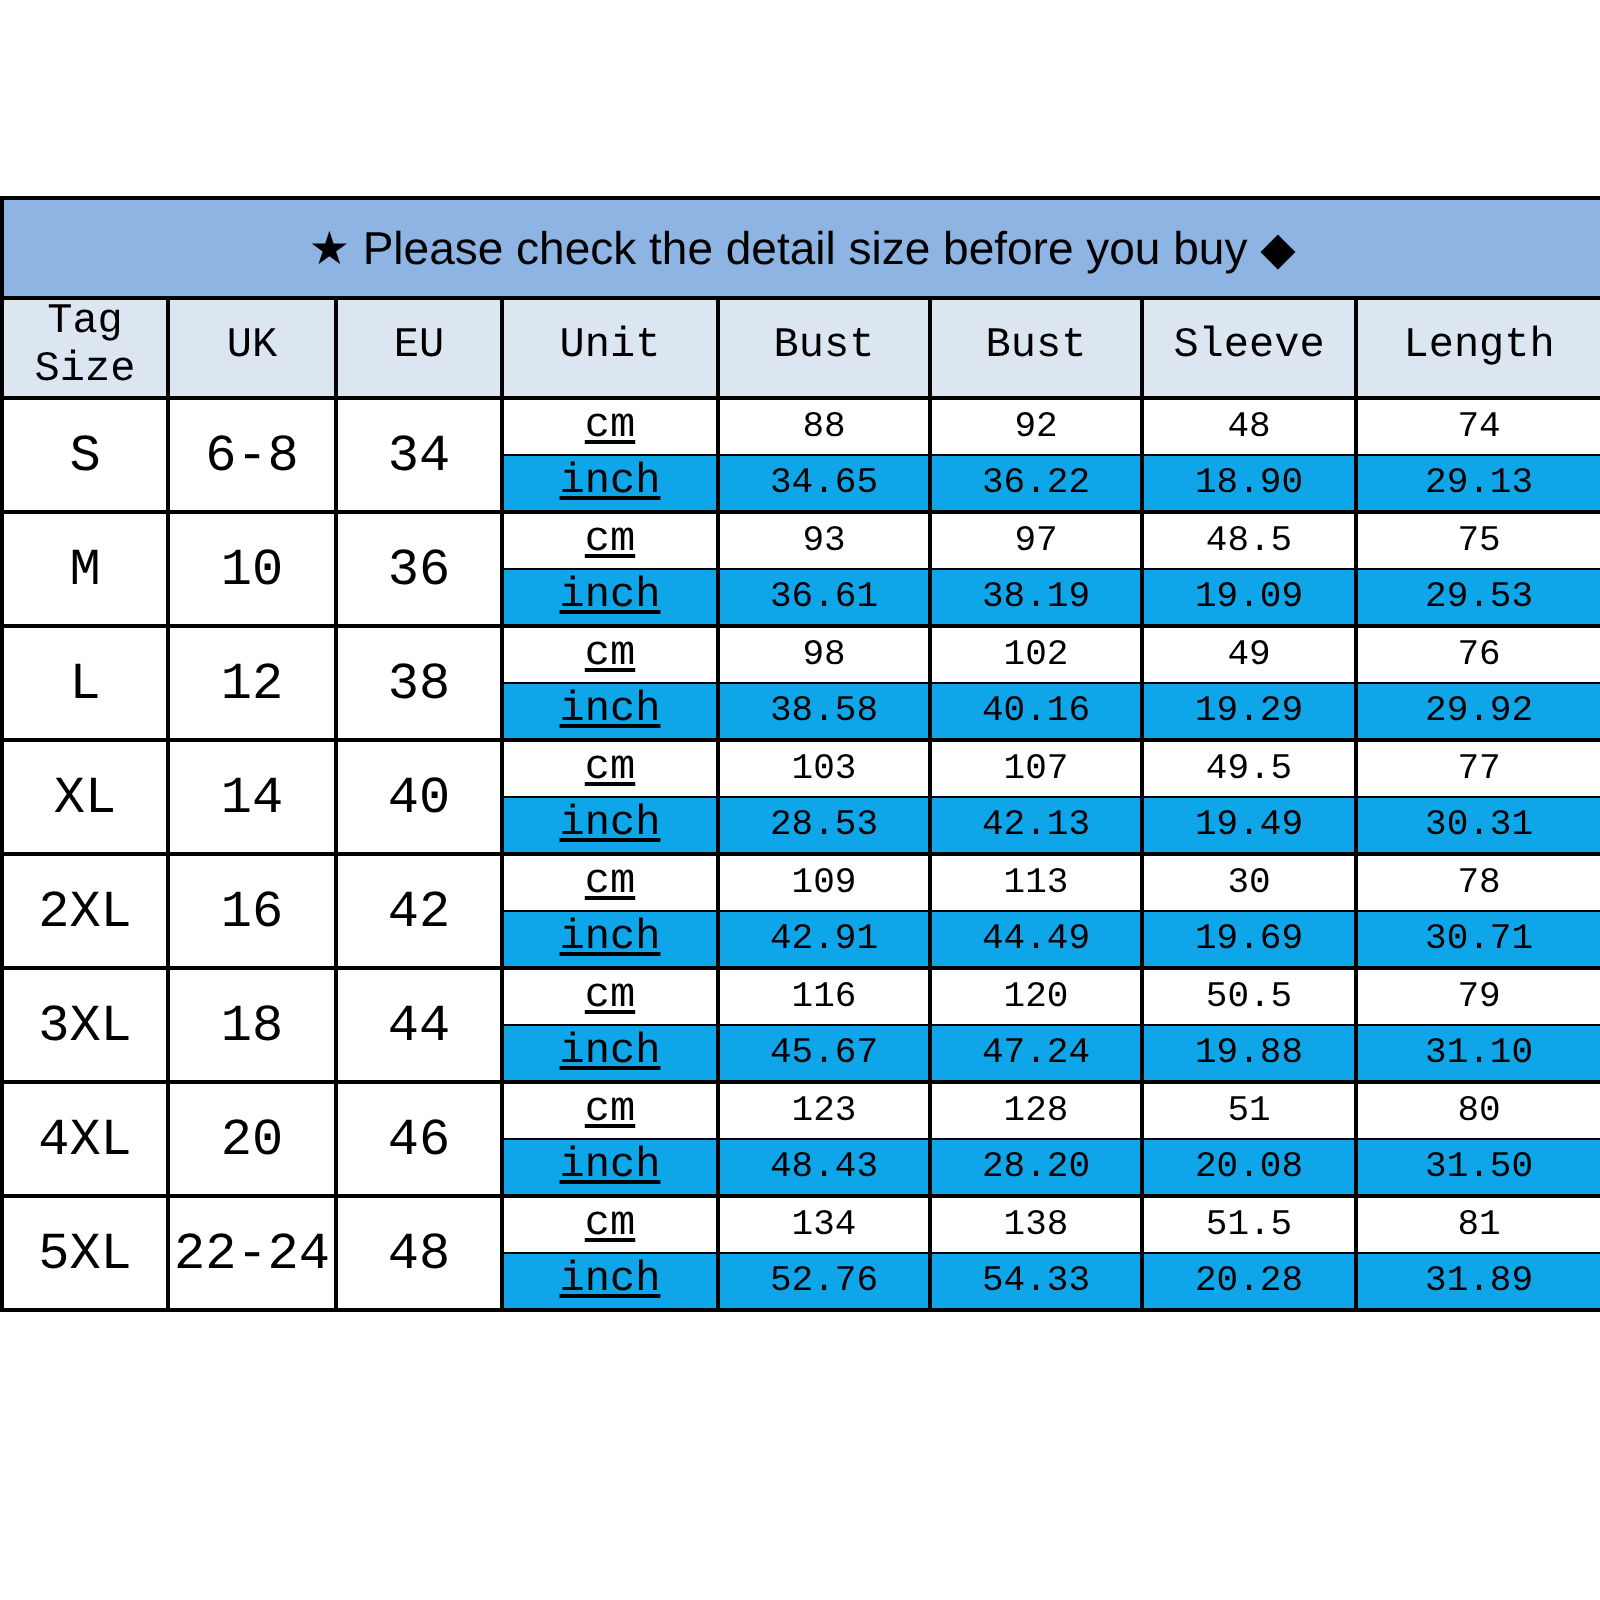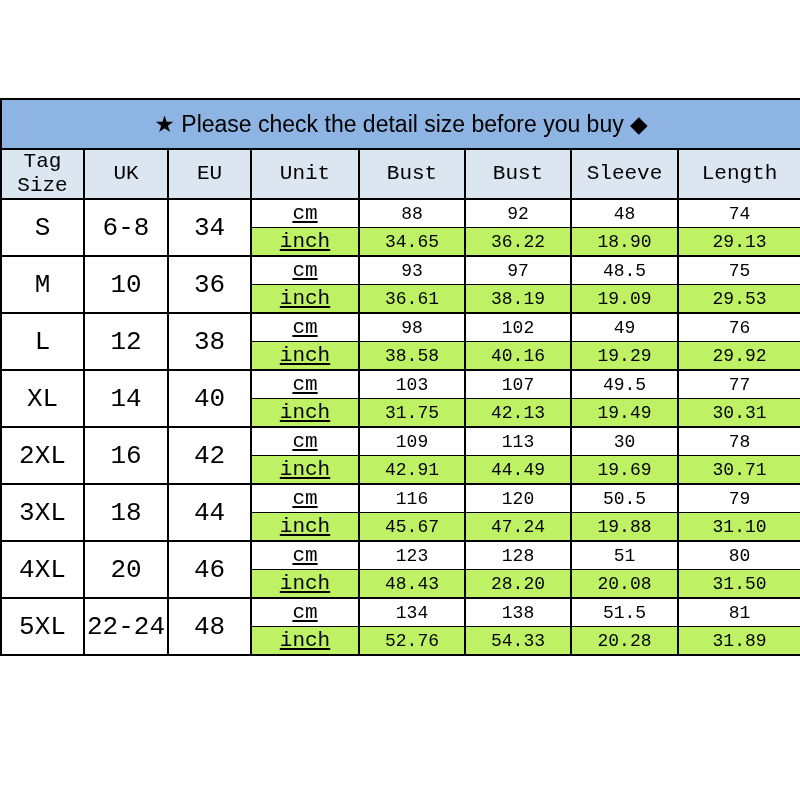--- a/index.html
+++ b/index.html
@@ -72,21 +72,21 @@
   tbody td.val {
     font-size: 18px;
   }
   tr.cm-row td.unit, tr.cm-row td.val {
     height: 27px;
     border-bottom: 1px solid #000000;
   }
   tr.inch-row td {
     height: 27px;
     border-top: 1px solid #000000;
-    background: #bef264;
+    background: #0ea5e9;
   }
 </style>
 </head>
 <body>
 
 <div class="page">
   <div class="chart-wrap">
     <table class="size-chart">
       <colgroup>
         <col style="width:83px">
@@ -175,21 +175,21 @@
           <td class="mergecell" rowspan="2">14</td>
           <td class="mergecell" rowspan="2">40</td>
           <td class="unit">cm</td>
           <td class="val">103</td>
           <td class="val">107</td>
           <td class="val">49.5</td>
           <td class="val">77</td>
         </tr>
         <tr class="inch-row">
           <td class="unit">inch</td>
-          <td class="val">31.75</td>
+          <td class="val">28.53</td>
           <td class="val">42.13</td>
           <td class="val">19.49</td>
           <td class="val">30.31</td>
         </tr>
 
         <tr class="cm-row">
           <td class="mergecell" rowspan="2">2XL</td>
           <td class="mergecell" rowspan="2">16</td>
           <td class="mergecell" rowspan="2">42</td>
           <td class="unit">cm</td>

